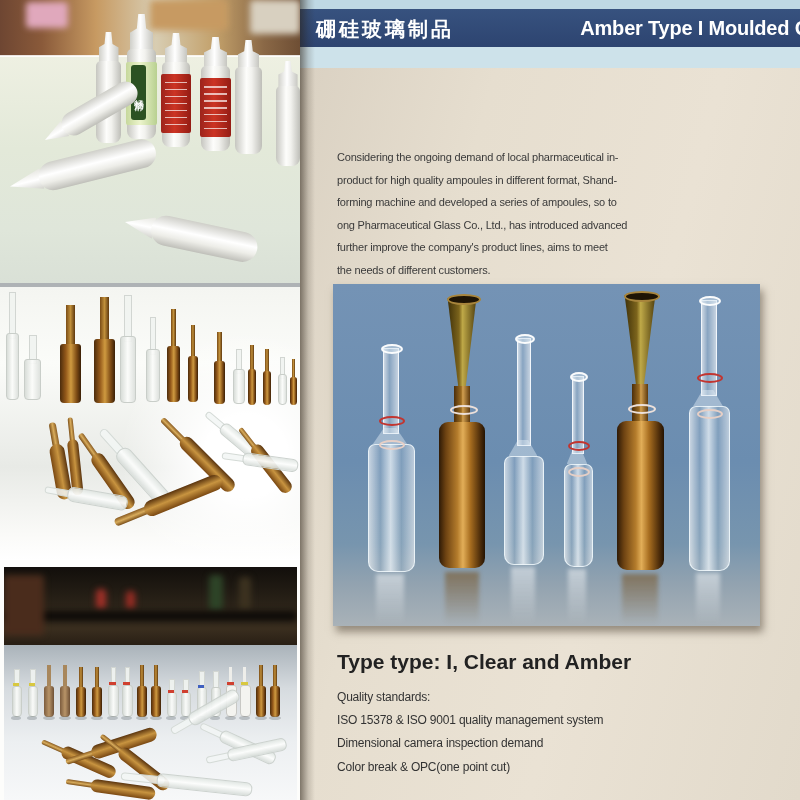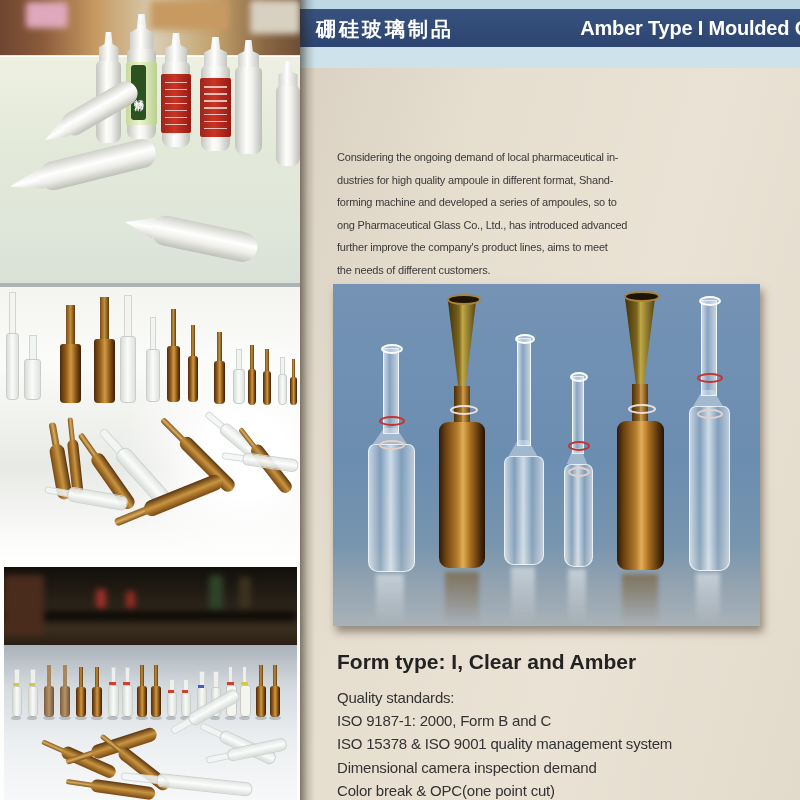--- a/index.html
+++ b/index.html
@@ -46,21 +46,21 @@
   #introHead{position:absolute;left:37px;top:111px;font-size:21px;font-weight:700;color:#1d1d1d;white-space:nowrap;}
   #introPara{position:absolute;left:37px;top:146px;color:#3a3a3a;}
   #introPara div{font-size:11px;line-height:22.5px;white-space:nowrap;letter-spacing:-.2px;}
 
   #mainPhoto{position:absolute;left:33px;top:284px;width:427px;height:342px;overflow:hidden;
     background:linear-gradient(180deg,#7493b5,#6b8db0 52%,#7795ae 76%,#93a3b0 88%,#a9b2b8);
     box-shadow:3px 6px 8px rgba(80,70,55,.55);}
 
   #glassHead{position:absolute;left:37px;top:650px;font-size:21px;font-weight:700;color:#222;white-space:nowrap;}
   #qList{position:absolute;left:37px;top:686px;color:#333;}
-  #qList div{font-size:15px;line-height:23.2px;white-space:nowrap;letter-spacing:-.2px;}
+  #qList div{font-size:12px;line-height:23.2px;white-space:nowrap;letter-spacing:-.2px;}
 </style>
 </head>
 <body>
 
 <div id="canvas">
 
   <div id="photo1" class="photo">
     <div id="p1wood"></div>
     <div class="blob" style="left:26px;top:2px;width:42px;height:26px;background:#e0a8bc;"></div>
     <div class="blob" style="left:150px;top:0;width:78px;height:30px;background:#c79a62;"></div>
@@ -369,21 +369,21 @@
   <div id="page">
     <div id="stripTop"></div>
     <div id="banner">
       <span id="bannerCn">硼硅玻璃制品</span>
       <span id="bannerEn">Amber Type I Moulded G</span>
     </div>
     <div id="stripBot"></div>
 
     <div id="introPara">
       <div>Considering the ongoing demand of local pharmaceutical in-</div>
-      <div>dustries for high quality ampoule in different format, Shand-</div>
+      <div>product for high quality ampoules in different format, Shand-</div>
       <div>forming machine and developed a series of ampoules, so to</div>
       <div>ong Pharmaceutical Glass Co., Ltd., has introduced advanced</div>
       <div>further improve the company's product lines, aims to meet</div>
       <div>the needs of different customers.</div>
     </div>
 
     <div id="mainPhoto">
         <div style="left: 34.5px; top: 0px; width: 45px; height: 342px; position: absolute;">
           <div style="left: 15.5px; top: 64px; width: 14px; height: 84px; background: linear-gradient(90deg, rgba(255, 255, 255, 0.65), rgba(198, 216, 230, 0.28) 40%, rgba(255, 255, 255, 0.6)); border: 1px solid rgba(248, 252, 255, 0.85); position: absolute;"></div>
           <div style="left: 5.4px; top: 144px; width: 34.2px; height: 16px; background: rgba(226, 238, 246, 0.45); clip-path: polygon(32% 0px, 68% 0px, 100% 100%, 0px 100%); position: absolute;"></div>
@@ -429,24 +429,23 @@
           <div style="left: 12.5px; top: 16px; width: 14px; height: 94px; background: linear-gradient(90deg, rgba(255, 255, 255, 0.65), rgba(198, 216, 230, 0.28) 40%, rgba(255, 255, 255, 0.6)); border: 1px solid rgba(248, 252, 255, 0.85); position: absolute;"></div>
           <div style="left: 4.68px; top: 106px; width: 29.64px; height: 16px; background: rgba(226, 238, 246, 0.45); clip-path: polygon(32% 0px, 68% 0px, 100% 100%, 0px 100%); position: absolute;"></div>
           <div style="left: 0px; top: 122px; width: 39px; height: 163px; border-radius: 7px 7px 10px 10px; background: linear-gradient(90deg, rgba(255, 255, 255, 0.62), rgba(185, 205, 222, 0.28) 25%, rgba(245, 250, 253, 0.72) 48%, rgba(175, 198, 216, 0.3) 72%, rgba(255, 255, 255, 0.55)); border: 1.5px solid rgba(240, 248, 252, 0.85); position: absolute;"></div>
           <div style="left: 10.5px; top: 12px; width: 18px; height: 6px; border-radius: 50%; background: rgba(215, 230, 240, 0.5); border: 2px solid rgba(255, 255, 255, 0.95); position: absolute;"></div>
           <div style="left: 7.02px; top: 289px; width: 24.96px; height: 51px; background: linear-gradient(rgba(255, 255, 255, 0.5), rgba(255, 255, 255, 0)); filter: blur(2px); position: absolute;"></div>
           <div style="left: 8.5px; top: 89px; width: 22px; height: 6px; border-radius: 50%; border: 2.5px solid rgb(194, 53, 48); background: transparent; position: absolute;"></div>
           <div style="left: 8.5px; top: 125px; width: 22px; height: 6px; border-radius: 50%; border: 2.5px solid rgb(230, 207, 198); background: transparent; position: absolute;"></div>
         </div>
       </div>
 
-    <div id="glassHead">Form type: I, Clear and Amber</div>
+    <div id="glassHead">Type type: I, Clear and Amber</div>
     <div id="qList">
       <div>Quality standards:</div>
-      <div>ISO 9187-1: 2000, Form B and C</div>
       <div>ISO 15378 &amp; ISO 9001 quality management system</div>
       <div>Dimensional camera inspection demand</div>
       <div>Color break &amp; OPC(one point cut)</div>
 
     </div>
 
     <div id="pageShadow"></div>
   </div>
 </div>
 

